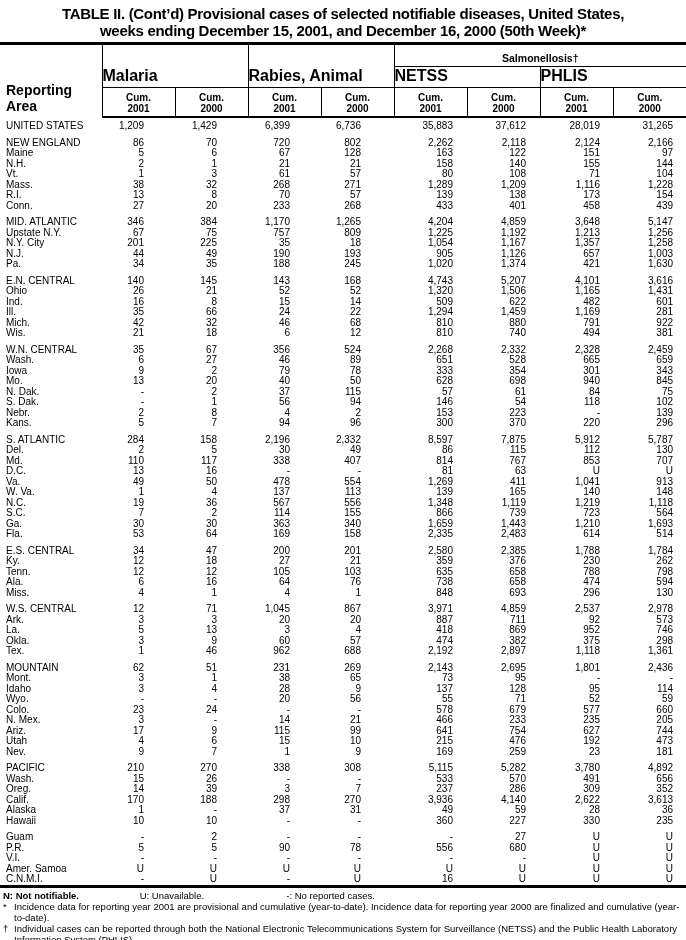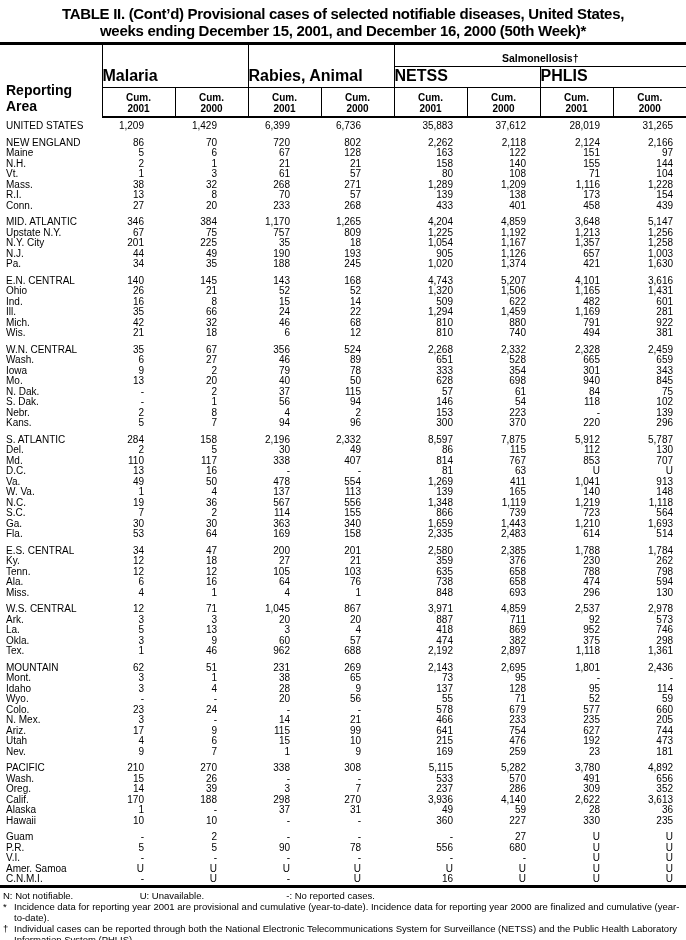--- a/index.html
+++ b/index.html
@@ -27,21 +27,21 @@
   td.area { text-align:left; padding-left:6px; }
   td.num  { text-align:right; }
   td.n1, td.n2, td.n3 { padding-right:31px; }
   td.n4 { padding-right:33px; }
   td.n5, td.n6 { padding-right:14px; }
   td.n7, td.n8 { padding-right:13px; }
   tr.spacer td { height:6px; line-height:6px; }
   tr.first-row td { padding-top:3px;margin-top:32px; }
   .footnotes { font-size:9.5px; line-height:11px; margin-top:2px; }
   .keyline span { display:inline-block; }
-  .keyline .k0 { width:134px; padding-left:3px; }
+  .keyline .k0 { width:134px; padding-left:3px;font-weight:bold; }
   .keyline .k1 { width:144px; }
   .fn { position:relative; padding-left:14px; }
   .fn .mark { position:absolute; left:3px; top:0; }
 </style>
 </head>
 <body>
 
 <div class="page">
   <div class="title">
     <div>TABLE II. (Cont’d) Provisional cases of selected notifiable diseases, United States,</div>

